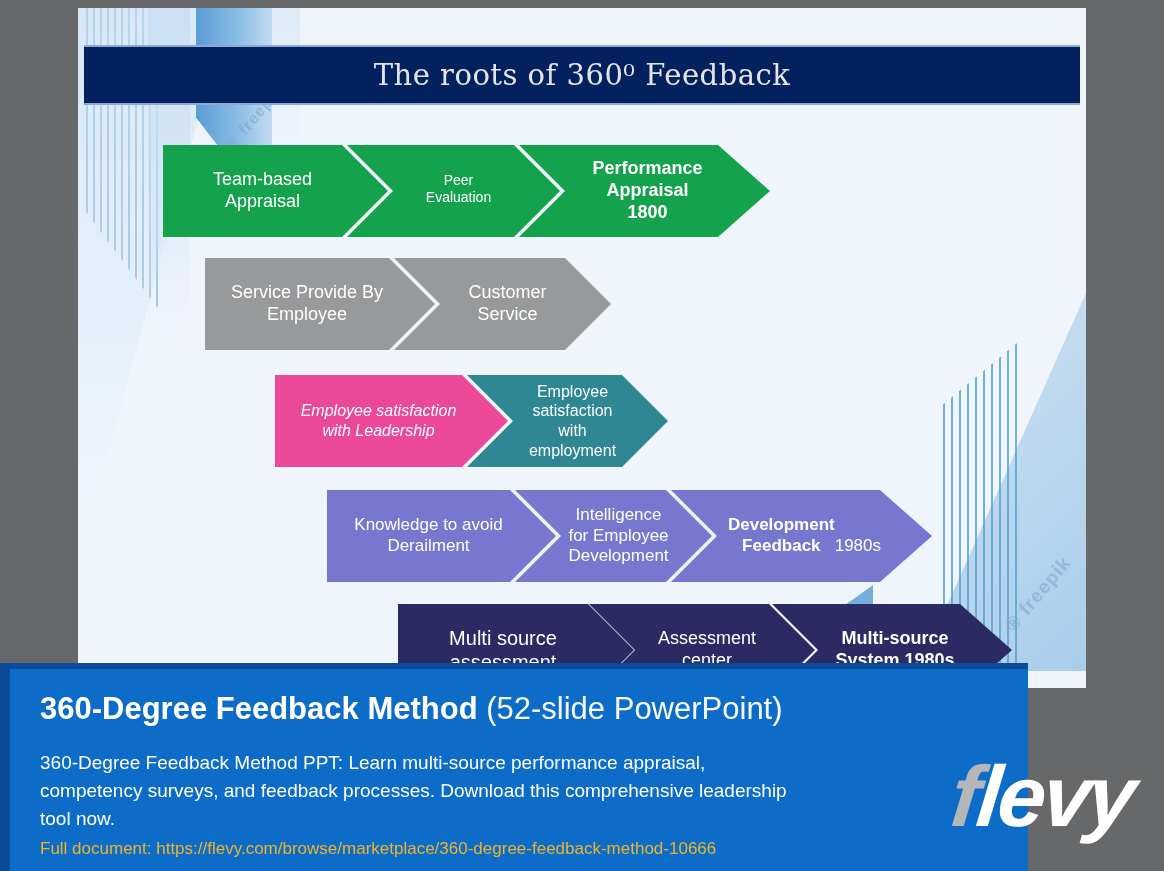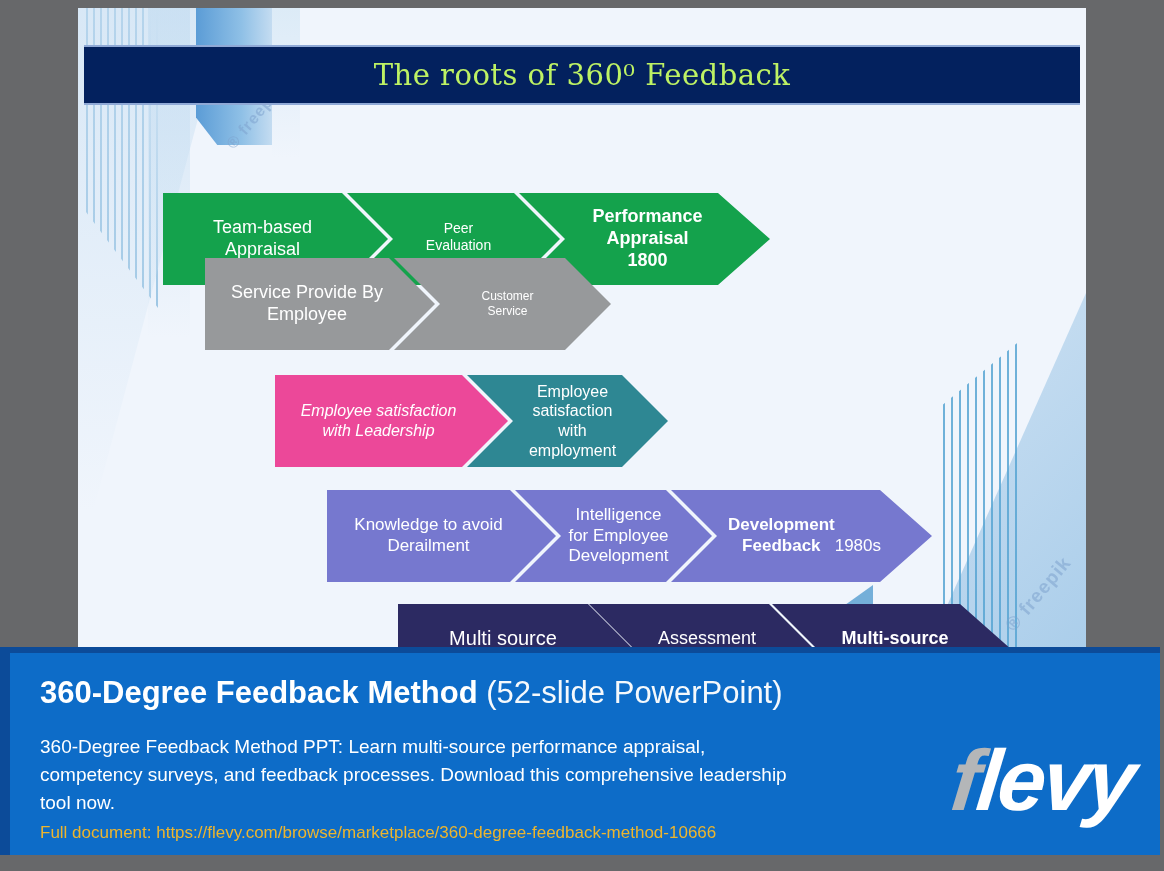--- a/index.html
+++ b/index.html
@@ -34,30 +34,30 @@
   .wm{position:absolute;color:rgba(125,162,205,.55);font-size:19px;font-weight:700;
     transform:rotate(-50deg);letter-spacing:1px;}
   .wm-tl{left:138px;top:100px;font-size:16px;}
   .wm-br{left:915px;top:575px;}
 
   
   .title-bar{position:absolute;left:6px;top:37px;width:996px;height:56px;
     background:var(--title-bar-navy,#03215E);
     border-top:2px solid #8FA9D6;border-bottom:2px solid #8FA9D6;
     display:flex;align-items:center;justify-content:center;z-index:2;}
-  .title-bar span{color:#bef264;font-family:"DejaVu Serif",serif;font-size:29px;letter-spacing:.5px;}
+  .title-bar span{color:#e5e5e5;font-family:"DejaVu Serif",serif;font-size:29px;letter-spacing:.5px;}
 
   
   .row{position:absolute;z-index:3;}
   .seg{position:absolute;top:0;height:92px;}
   .seg-text{position:absolute;inset:0;display:flex;align-items:center;justify-content:center;
     text-align:center;color:#fff;white-space:pre-line;line-height:1.22;}
 
   
-  .banner{position:absolute;left:0;top:647px;width:1160px;height:208px;
+  .banner{position:absolute;left:0;top:663px;width:1028px;height:208px;
     background:var(--banner-border,#0C4B99);z-index:10;}
   .banner-inner{position:absolute;left:10px;top:6px;right:0;bottom:0;
     background:var(--banner-blue,#0D6CC8);}
   .banner-title{position:absolute;left:30px;top:22px;color:#fff;font-size:31px;white-space:nowrap;}
   .banner-title .bold{font-weight:700;}
   .banner-title .light{font-weight:400;opacity:.96;}
   .banner-desc{position:absolute;left:30px;top:80px;color:#fff;font-size:19px;line-height:28px;
     white-space:pre-line;}
   .banner-link{position:absolute;left:30px;top:170px;color:var(--link-gold,#EDB52E);font-size:17px;
     white-space:nowrap;cursor:pointer;}
@@ -81,42 +81,42 @@
     <div class="decor stripes-right"></div>
     <div class="decor tri-small"></div>
     <div class="wm wm-tl">® freepik</div>
     <div class="wm wm-br">® freepik</div>
 
     <div class="title-bar">
       <span>The roots of 360⁰ Feedback</span>
     </div>
 
     <div id="rows-host">
-        <div class="row" style="left: 85px; top: 137px; width: 607px; height: 112px; margin-top: 48px;">
+        <div class="row" style="left: 85px; top: 137px; width: 607px; height: 112px;">
           <div class="seg" style="left: 0px; width: 225px; background: rgb(20, 162, 76); clip-path: polygon(0px 0px, 179px 0px, 225px 50%, 179px 100%, 0px 100%);">
             <div class="seg-text" style="font-size: 18px; padding: 0px 40px 0px 14px;"><span>Team-based
 Appraisal</span></div>
           </div>
           <div class="seg" style="left: 184px; width: 213px; background: rgb(20, 162, 76); clip-path: polygon(0px 0px, 167px 0px, 213px 50%, 167px 100%, 0px 100%, 46px 50%);">
             <div class="seg-text" style="font-size: 14px; padding: 0px 42px 4px 52px;"><span>Peer
 Evaluation</span></div>
           </div>
           <div class="seg" style="left: 356px; width: 251px; background: rgb(20, 162, 76); clip-path: polygon(0px 0px, 199px 0px, 251px 50%, 199px 100%, 0px 100%, 46px 50%);">
             <div class="seg-text" style="font-size: 18px; padding: 0px 46px 0px 52px;"><span style="font-weight: 700;">Performance
 Appraisal
 1800</span></div>
           </div>
         </div>
         <div class="row" style="left: 127px; top: 250px; width: 620px; height: 92px;">
           <div class="seg" style="left: 0px; width: 230px; background: rgb(151, 153, 155); clip-path: polygon(0px 0px, 184px 0px, 230px 50%, 184px 100%, 0px 100%);">
             <div class="seg-text" style="font-size: 18px; padding: 0px 40px 0px 14px;"><span>Service Provide By
 Employee</span></div>
           </div>
           <div class="seg" style="left: 189px; width: 217px; background: rgb(151, 153, 155); clip-path: polygon(0px 0px, 171px 0px, 217px 50%, 171px 100%, 0px 100%, 46px 50%);">
-            <div class="seg-text" style="font-size: 12px; padding: 0px 42px 0px 52px;"><span>Customer
+            <div class="seg-text" style="font-size: 18px; padding: 0px 42px 0px 52px;"><span>Customer
 Service</span></div>
           </div>
         </div>
         <div class="row" style="left: 197px; top: 367px; width: 597px; height: 92px;">
           <div class="seg" style="left: 0px; width: 233px; background: #ec4899; clip-path: polygon(0px 0px, 187px 0px, 233px 50%, 187px 100%, 0px 100%); font-style: italic;">
             <div class="seg-text" style="font-size: 16px; padding: 0px 40px 0px 14px;"><span>Employee satisfaction
 with Leadership</span></div>
           </div>
           <div class="seg" style="left: 192px; width: 201px; background: rgb(46, 135, 147); clip-path: polygon(0px 0px, 155px 0px, 201px 50%, 155px 100%, 0px 100%, 46px 50%);">
             <div class="seg-text" style="font-size: 16px; padding: 0px 42px 0px 52px;"><span>Employee

